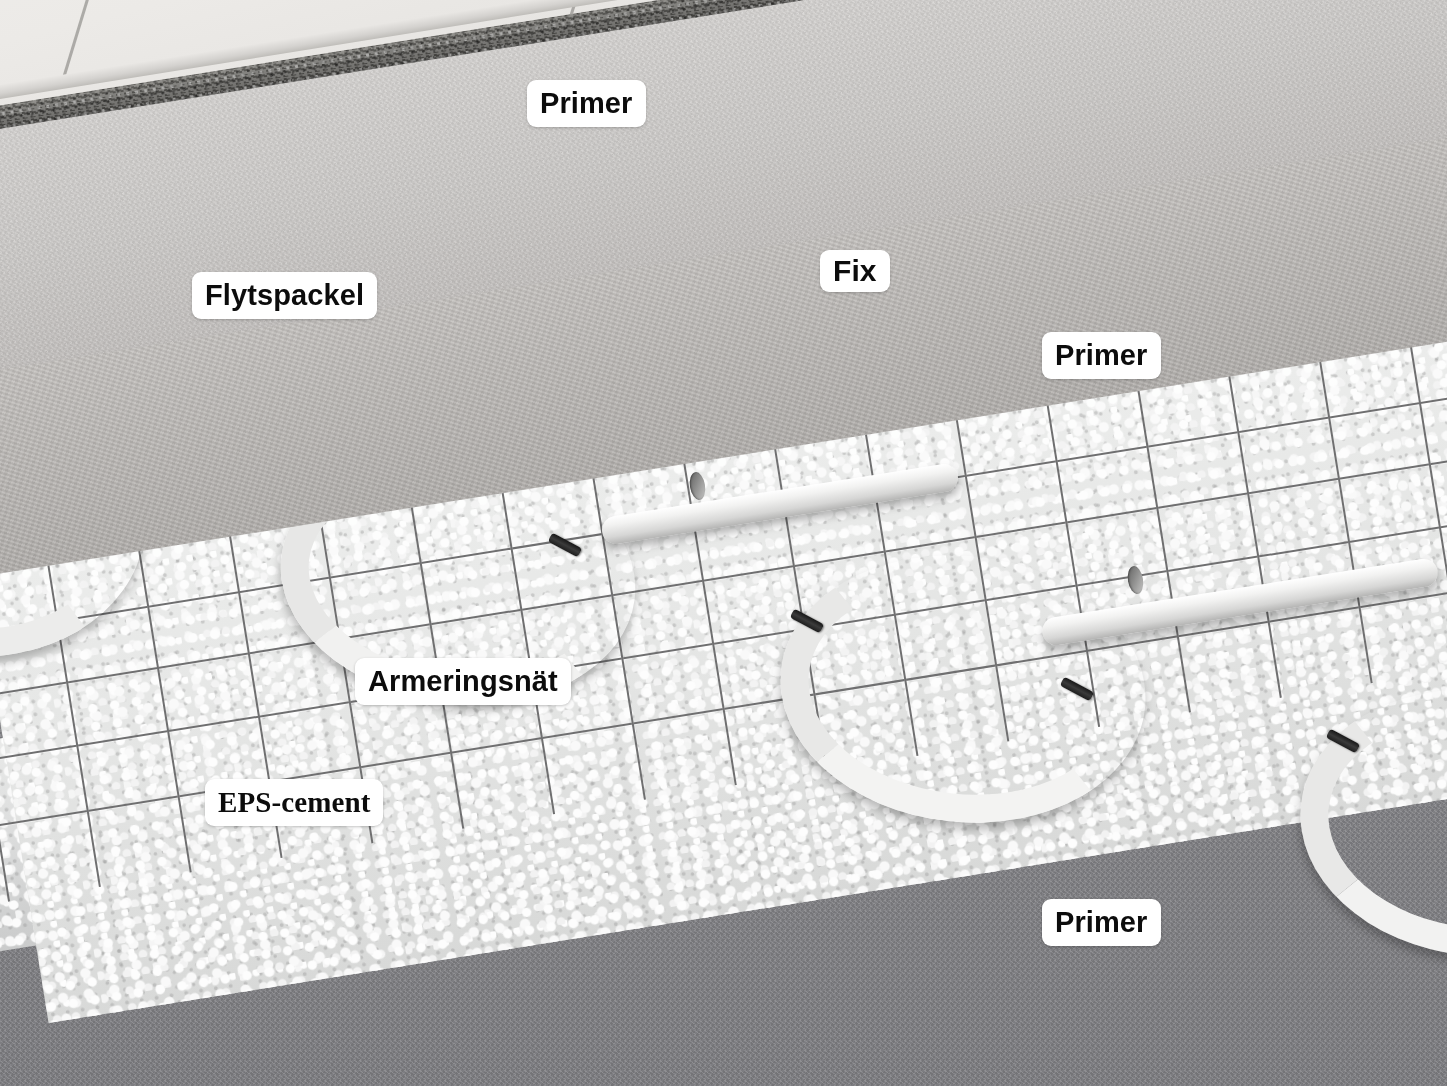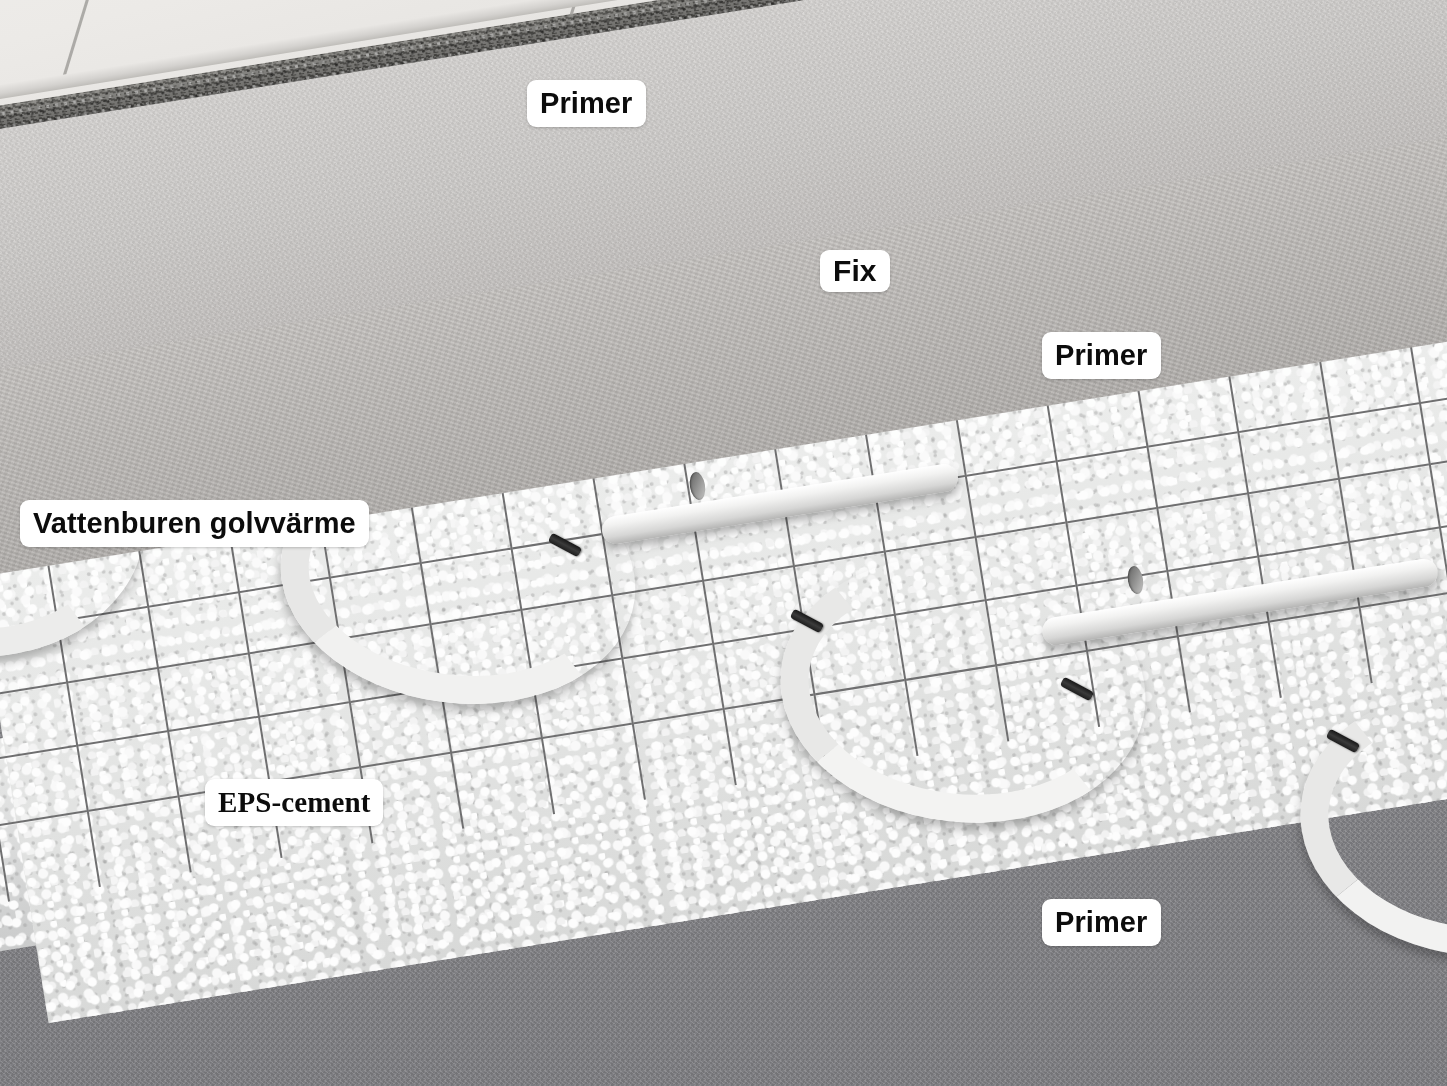--- a/index.html
+++ b/index.html
@@ -283,29 +283,32 @@
   <div class="layer" id="tile-edge"></div>
 
   <div class="tag l" style="left:527px; top:80px;">
     <span>Primer</span>
   </div>
 
   <div class="tag m" style="left:820px; top:250px;">
     <span>Fix</span>
   </div>
 
+  <div class="tag l" style="left:192px; top:272px;">
+    <span>Flytspackel</span>
+  </div>
 
   <div class="tag l" style="left:1042px; top:332px;">
     <span>Primer</span>
   </div>
 
-  <div class="tag l" style="left:20px; top:500px;">
-    <span>Vattenburen golvvärme</span>
-  </div>
-
+
+  <div class="tag l" style="left:355px; top:658px;">
+    <span>Armeringsnät</span>
+  </div>
 
   <div class="tag l" style="left:205px; top:779px;font-family:Liberation Serif, serif;">
     <span>EPS-cement</span>
   </div>
 
   <div class="tag l" style="left:1042px; top:899px;">
     <span>Primer</span>
   </div>
 
 </div>

